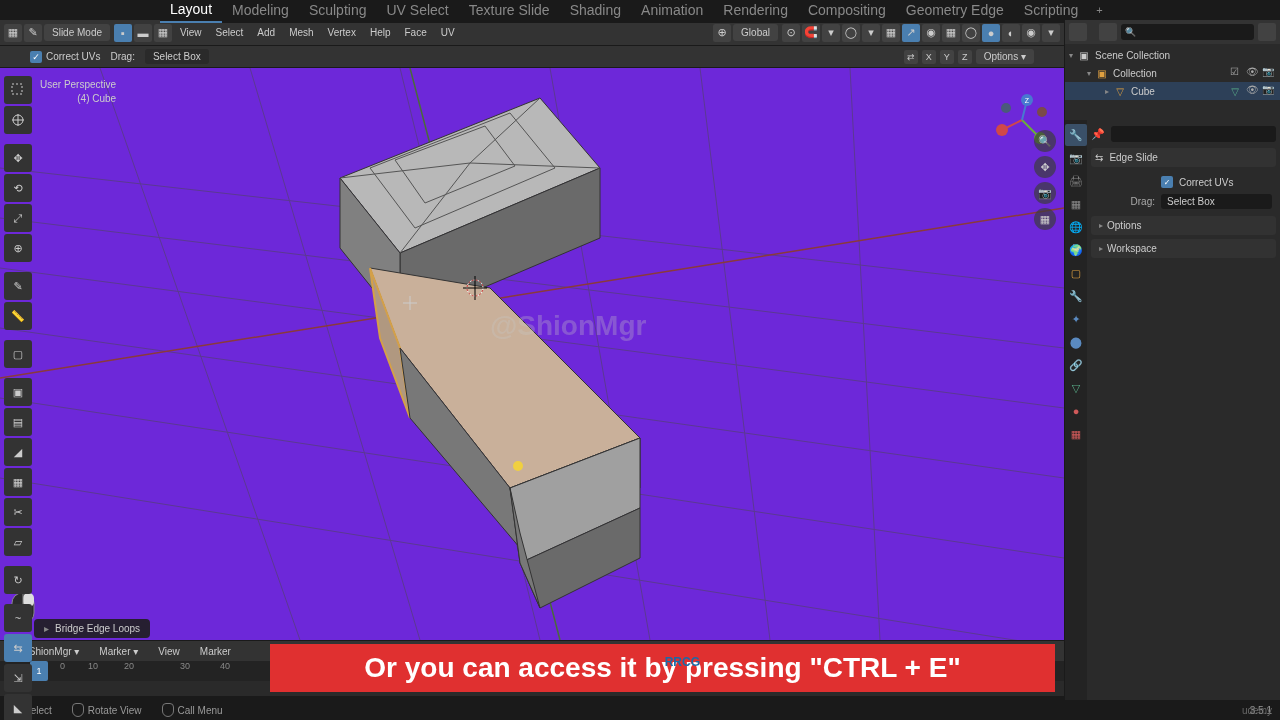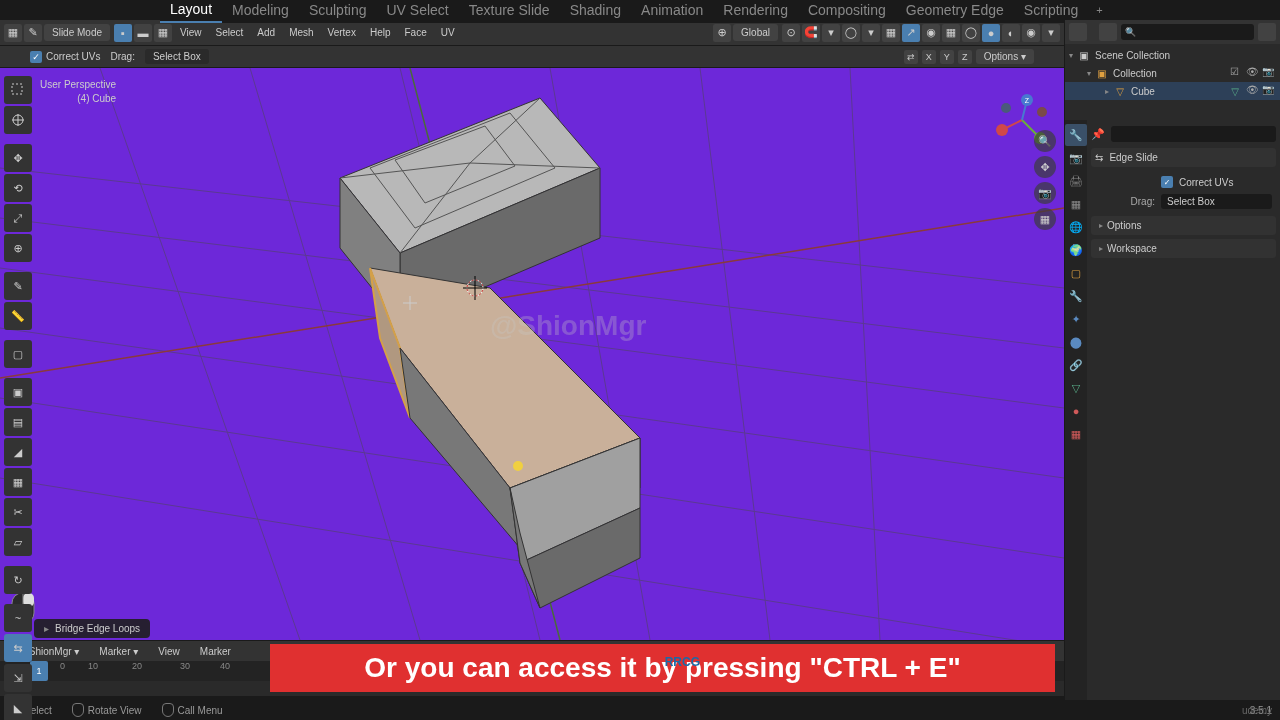--- a/index.html
+++ b/index.html
@@ -450,21 +450,21 @@
     <span>◷</span>
     <span class="th-item"><span>ShionMgr</span> ▾</span>
     <span class="th-item"><span>Marker</span> ▾</span>
     <span class="th-item">View</span>
     <span class="th-item">Marker</span>
   </div>
   <div class="timeline-track">
     <div class="current-frame">1</div>
     <span class="frame-mark" style="left:60px">0</span>
     <span class="frame-mark" style="left:88px">10</span>
-    <span class="frame-mark" style="left:132px">20</span>
+    <span class="frame-mark" style="left:124px">20</span>
     <span class="frame-mark" style="left:180px">30</span>
     <span class="frame-mark" style="left:220px">40</span>
     <span class="frame-mark" style="left:275px">50</span>
   </div>
 </div>
 
 <div class="subtitle">Or you can access it by pressing "CTRL + E"</div>
 
 <div class="center-logo">
   <div class="side-text">RRCG</div>

